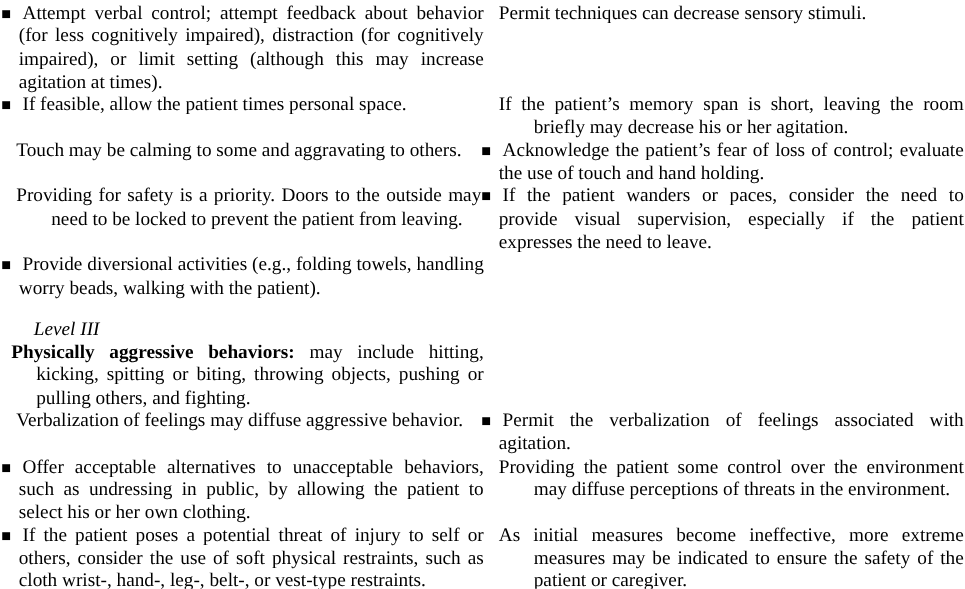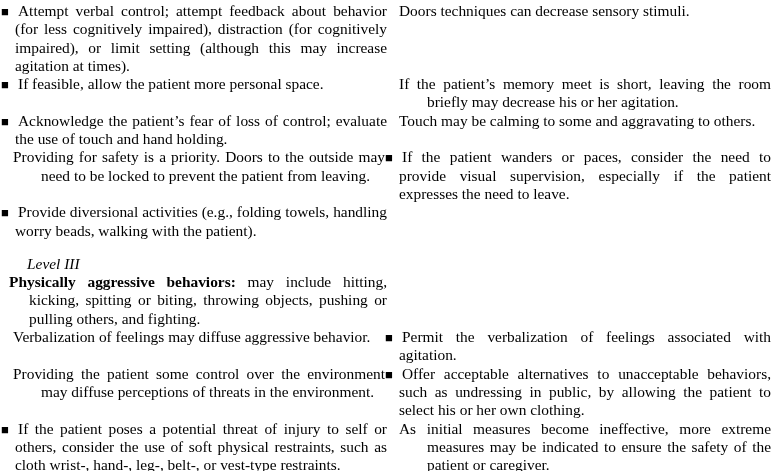--- a/index.html
+++ b/index.html
@@ -62,39 +62,39 @@
 </head>
 <body>
 
 <div class="page">
 
   <div class="row">
     <div class="cell left">
       <p class="bullet-item"><span class="bullet">■</span><span>Attempt verbal control; attempt feedback about behavior (for less cognitively impaired), distraction (for cognitively impaired), or limit setting (although this may increase agitation at times).</span></p>
     </div>
     <div class="cell right">
-      <p class="rationale">Doors techniques can decrease sensory stimuli.</p>
+      <p class="rationale">Permit techniques can decrease sensory stimuli.</p>
     </div>
   </div>
 
   <div class="row">
     <div class="cell left">
-      <p class="bullet-item"><span class="bullet">■</span><span>If feasible, allow the patient more personal space.</span></p>
+      <p class="bullet-item"><span class="bullet">■</span><span>If feasible, allow the patient times personal space.</span></p>
     </div>
     <div class="cell right">
-      <p class="rationale">If the patient’s memory meet is short, leaving the room briefly may decrease his or her agitation.</p>
+      <p class="rationale">If the patient’s memory span is short, leaving the room briefly may decrease his or her agitation.</p>
     </div>
   </div>
 
   <div class="row">
+    <div class="cell right">
+      <p class="rationale">Touch may be calming to some and aggravating to others.</p>
+    </div>
     <div class="cell left">
       <p class="bullet-item"><span class="bullet">■</span><span>Acknowledge the patient’s fear of loss of control; evaluate the use of touch and hand holding.</span></p>
-    </div>
-    <div class="cell right">
-      <p class="rationale">Touch may be calming to some and aggravating to others.</p>
     </div>
   </div>
 
   <div class="row">
     <div class="cell right">
       <p class="rationale">Providing for safety is a priority. Doors to the outside may need to be locked to prevent the patient from leaving.</p>
     </div>
     <div class="cell left">
       <p class="bullet-item"><span class="bullet">■</span><span>If the patient wanders or paces, consider the need to provide visual supervision, especially if the patient expresses the need to leave.</span></p>
     </div>
@@ -111,25 +111,25 @@
   <div class="row">
     <div class="cell right">
       <p class="rationale">Verbalization of feelings may diffuse aggressive behavior.</p>
     </div>
     <div class="cell left">
       <p class="bullet-item"><span class="bullet">■</span><span>Permit the verbalization of feelings associated with agitation.</span></p>
     </div>
   </div>
 
   <div class="row">
+    <div class="cell left">
+      <p class="bullet-item"><span class="bullet">■</span><span>Offer acceptable alternatives to unacceptable behaviors, such as undressing in public, by allowing the patient to select his or her own clothing.</span></p>
+    </div>
     <div class="cell right">
       <p class="rationale">Providing the patient some control over the environment may diffuse perceptions of threats in the environment.</p>
-    </div>
-    <div class="cell left">
-      <p class="bullet-item"><span class="bullet">■</span><span>Offer acceptable alternatives to unacceptable behaviors, such as undressing in public, by allowing the patient to select his or her own clothing.</span></p>
     </div>
   </div>
 
   <div class="row">
     <div class="cell left">
       <p class="bullet-item"><span class="bullet">■</span><span>If the patient poses a potential threat of injury to self or others, consider the use of soft physical restraints, such as cloth wrist-, hand-, leg-, belt-, or vest-type restraints.</span></p>
     </div>
     <div class="cell right">
       <p class="rationale">As initial measures become ineffective, more extreme measures may be indicated to ensure the safety of the patient or caregiver.</p>
     </div>

